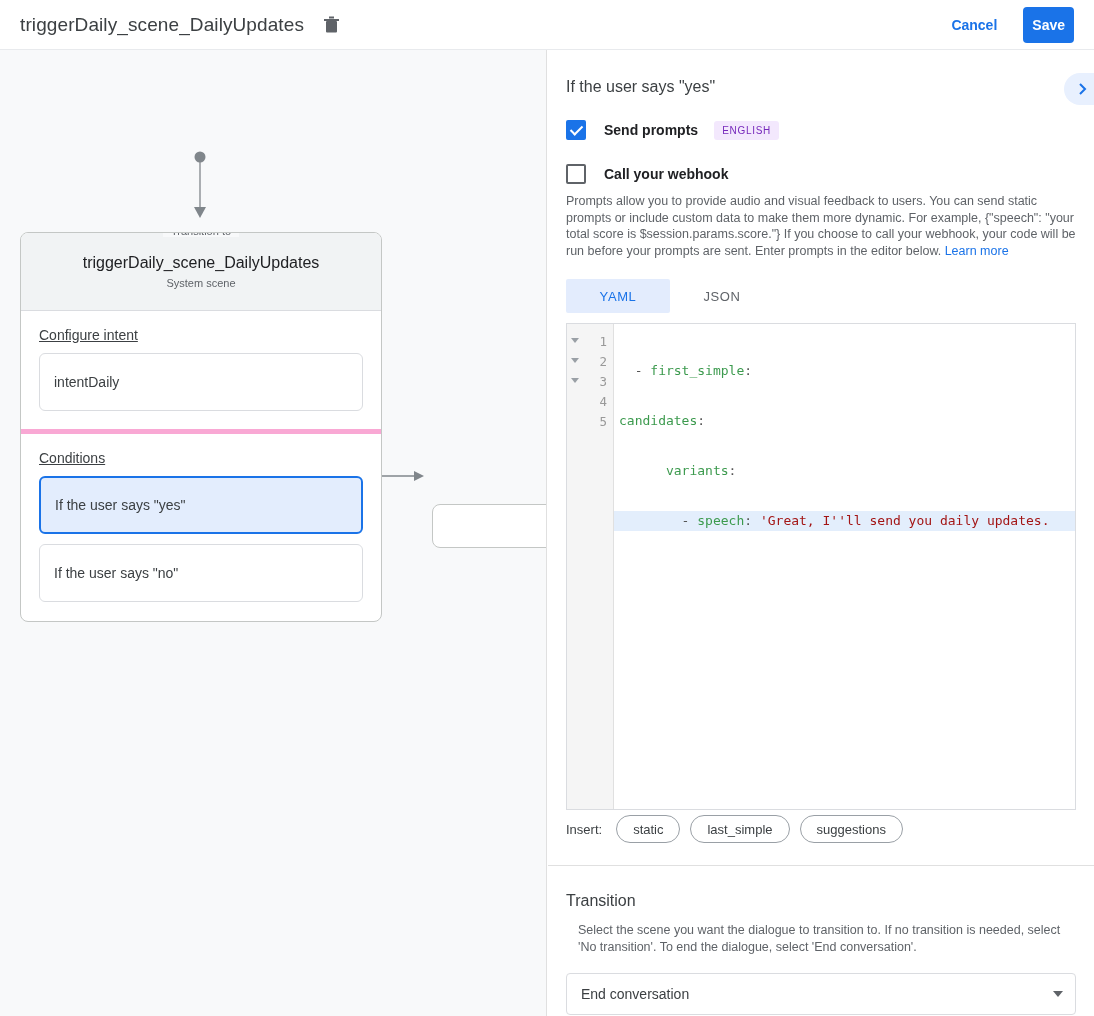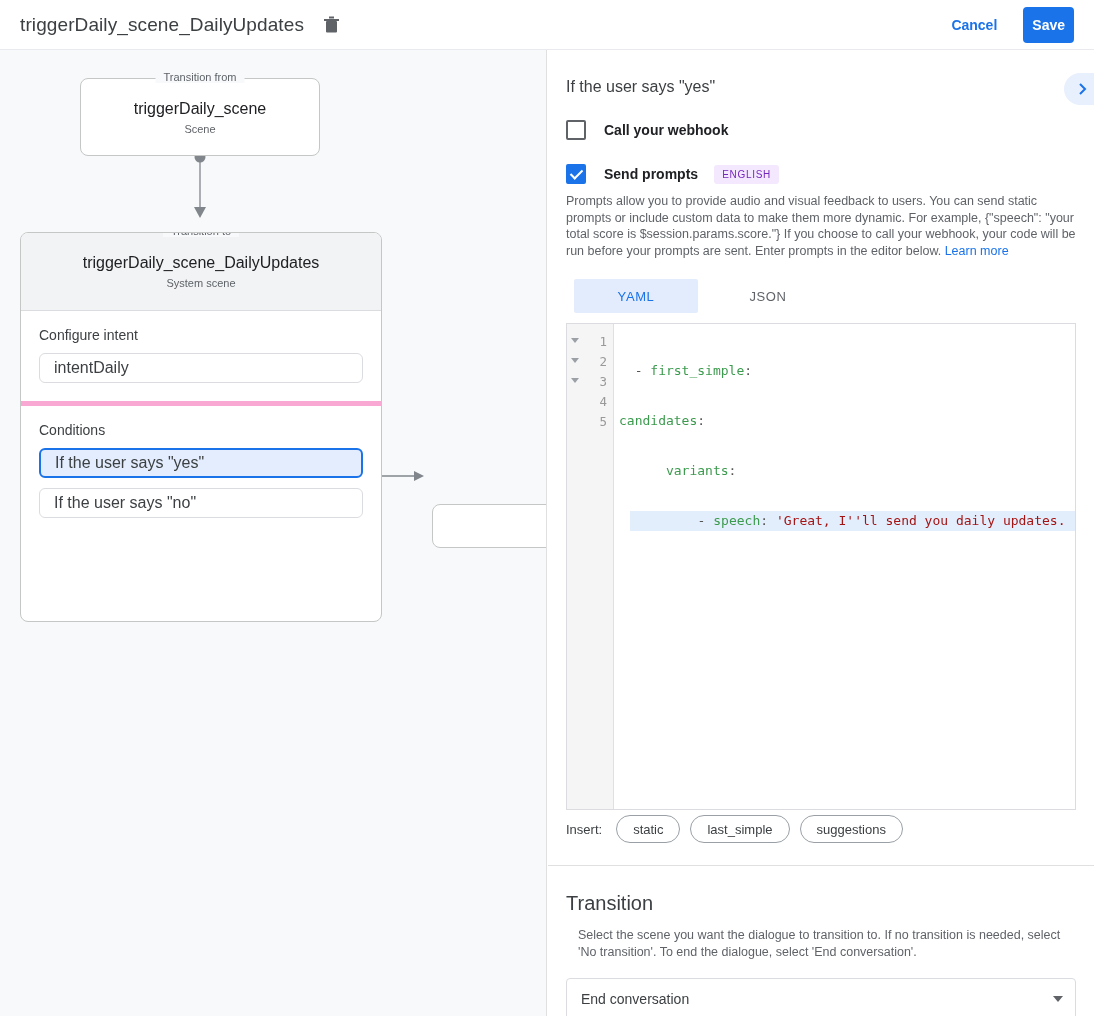--- a/index.html
+++ b/index.html
@@ -97,30 +97,30 @@
     height: 78px;
     display: flex; flex-direction: column;
     align-items: center; justify-content: center;
     border-bottom: 1px solid #dadce0;
   }
   .section {
     padding: 16px 18px 18px 18px;
   }
   .section + .section { border-top: 5px solid #f9a8d4; }
   .section-label {
-    font-size: 14px; color: #3c4043; margin-bottom: 10px;
+    font-size: 14px; color: #3c4043; margin-bottom: 10px; text-decoration: underline;
   }
   .pill-box {
     border: 1px solid #dadce0;
     border-radius: 6px;
     background: #ffffff;
-    height: 30px;
+    height: 58px;
     display: flex; align-items: center;
     padding: 0 14px;
-    font-size: 16px; color: #3c4043;
+    font-size: 14px; color: #3c4043;
     cursor: pointer;
   }
   .pill-box + .pill-box { margin-top: 10px; }
   .pill-box.selected {
     background: #e3edfd;
     border: 2px solid #1a73e8;
   }
 
   
   #node-partial {
@@ -196,26 +196,25 @@
     font-size: 12.5px;
     line-height: 16.5px;
     color: #5f6368;
     max-width: 512px;
   }
   .link { color: #1a73e8; text-decoration: none; cursor: pointer; }
 
   
   .tabs { display: flex; margin-top: 20px; }
   .tab {
-    width: 124px; height: 34px;
+    width: 104px; height: 34px;
     display: flex; align-items: center; justify-content: center;
     font-size: 13px; letter-spacing: 0.6px;
     color: #5f6368; cursor: pointer;
     border-radius: 2px;
-    margin-left: 8px;
   }
   .tab.active { background: #e3ecfd; color: #1a73e8; }
 
   
   .editor {
     margin-top: 10px;
     border: 1px solid #dadce0;
     height: 487px;
     display: flex;
     background: #ffffff;
@@ -250,21 +249,21 @@
   .code-area {
     flex: 1;
     padding-top: 7px;
     font-family: "DejaVu Sans Mono", monospace;
     font-size: 13px;
     white-space: pre;
     overflow: hidden;
     cursor: text;
   }
   .code-line { height: 20px; line-height: 20px; padding-left: 5px; }
-  .code-line.hl { background: #e3eefc; margin-left: 16px; }
+  .code-line.hl { background: #e3eefc; }
   .k { color: #3c9a4e; }
   .p { color: #555555; }
   .s { color: #a31515; }
 
   
   .insert-row {
     display: flex; align-items: center;
     margin-top: 5px;
   }
   .insert-label { font-size: 13px; color: #3c4043; margin-right: 14px; }
@@ -282,21 +281,21 @@
   }
 
   .divider {
     margin-top: 22px;
     border-top: 1px solid #e0e0e0;
     margin-left: -18px; margin-right: -18px;
   }
 
   .sec-title {
     margin-top: 26px;
-    font-size: 20px; color: #3c4043;
+    font-size: 16px; color: #3c4043;
   }
   .sec-desc {
     margin-top: 12px;
     font-size: 12.5px; line-height: 16.5px; color: #5f6368;
     max-width: 500px;
     margin-left: 12px;
   }
   .select-box {
     margin-top: 18px;
     border: 1px solid #dadce0;
@@ -340,25 +339,20 @@
   <svg class="connector" width="547" height="966">
     <circle cx="200" cy="107" r="5.5" fill="#80868b"></circle>
     <line x1="200" y1="107" x2="200" y2="158" stroke="#80868b" stroke-width="1.3"></line>
     <polygon points="194,157 206,157 200,168" fill="#80868b"></polygon>
 
     <circle cx="365" cy="426" r="5" fill="#80868b"></circle>
     <line x1="365" y1="426" x2="416" y2="426" stroke="#80868b" stroke-width="1.3"></line>
     <polygon points="414,421 414,431 424,426" fill="#80868b"></polygon>
   </svg>
 
-  <div class="fieldset-card" id="node-from">
-    <div class="legend">Transition from</div>
-    <div class="node-title">triggerDaily_scene</div>
-    <div class="node-sub">Scene</div>
-  </div>
 
   <div class="fieldset-card" id="node-to">
     <div class="legend">Transition to</div>
     <div class="node-to-header">
       <div class="node-title">triggerDaily_scene_DailyUpdates</div>
       <div class="node-sub">System scene</div>
     </div>
 
     <div class="section">
       <div class="section-label">Configure intent</div>
@@ -379,28 +373,28 @@
   <div class="panel-inner">
 
     <div class="panel-title">If the user says "yes"</div>
     <div class="expand-btn">
       <svg width="14" height="14" viewBox="0 0 14 14">
         <polyline points="4,2 9,7 4,12" fill="none" stroke="#1a73e8" stroke-width="2"></polyline>
       </svg>
     </div>
 
     <div class="check-row">
-      <div class="cbox"></div>
-      <div class="check-label">Call your webhook</div>
-    </div>
-
-    <div class="check-row">
       <div class="cbox checked"></div>
       <div class="check-label">Send prompts</div>
       <div class="lang-badge">ENGLISH</div>
+    </div>
+
+    <div class="check-row">
+      <div class="cbox"></div>
+      <div class="check-label">Call your webhook</div>
     </div>
 
     <div class="desc"><span>Prompts allow you to provide audio and visual feedback to users. You can send static prompts or include custom data to make them more dynamic. For example, {"speech": "your total score is $session.params.score."} If you choose to call your webhook, your code will be run before your prompts are sent. Enter prompts in the editor below. </span><a class="link">Learn more</a></div>
 
     <div class="tabs">
       <div class="tab active">YAML</div>
       <div class="tab">JSON</div>
     </div>
 
     <div class="editor">

